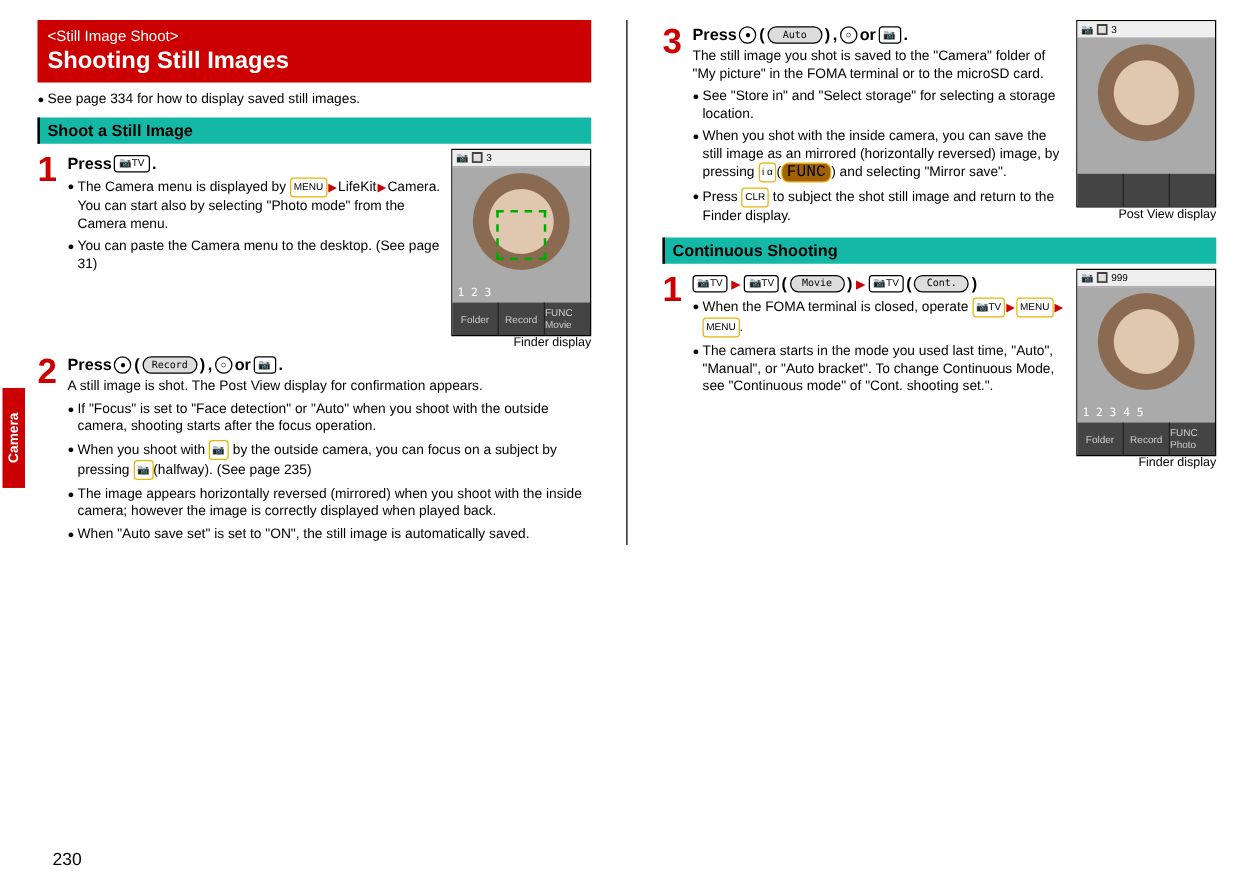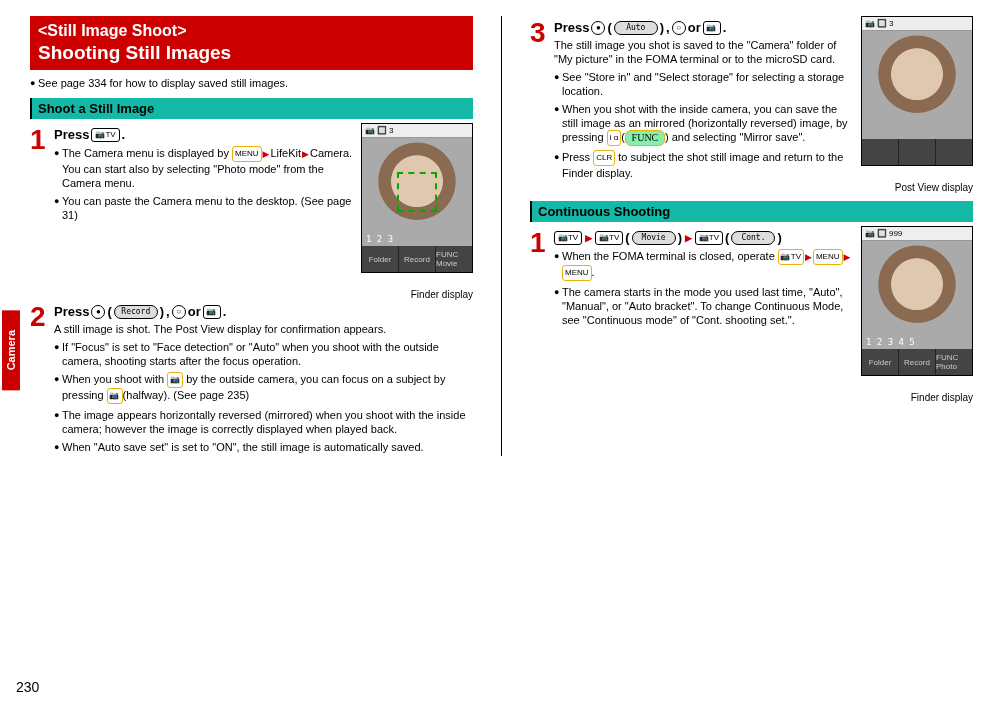--- a/index.html
+++ b/index.html
@@ -2,54 +2,54 @@
 <html><head>
 <meta charset="utf-8">
 <style>
   *{box-sizing:border-box;margin:0;padding:0}
   html{font-family:Arial,Helvetica,sans-serif;font-size:11px;color:#000;background:#fff}
   body{width:1003px;height:705px;position:relative;padding:16px 30px 30px 30px}
   .columns{display:flex;gap:28px}
   .col{flex:1;min-width:0}
   .vdiv{width:1px;background:#000}
   .redbar{background:#c00;color:#fff;padding:6px 8px 6px 8px;margin-bottom:6px}
-  .redbar .tag{font-size:16px;font-weight:bold}
+  .redbar .tag{font-size:12px;font-weight:normal}
   .redbar .title{font-size:19px;font-weight:bold;margin-top:2px}
   .bullet{display:flex;margin:4px 0 2px 0}
   .bullet .dot{flex:0 0 8px;font-size:9px;line-height:14px}
   .bullet .txt{flex:1;line-height:14px}
   .pinkbar{background:#14b8a6;font-weight:bold;font-size:13px;padding:3px 6px;margin:8px 0 4px 0;border-left:2px solid #000}
   .step{display:flex;gap:6px;margin-top:4px}
   .step-num{font-size:28px;font-weight:bold;line-height:26px;width:18px;flex:0 0 18px}
   .step-num.c1{color:#c00}
   .step-num.c2{color:#c00}
   .step-num.c3{color:#c00}
   .step-body{flex:1}
   .step-body .step-title{font-weight:bold;font-size:13px;display:flex;align-items:center;flex-wrap:wrap;gap:2px}
   .step-body .step-title .key{display:inline-flex;align-items:center;justify-content:center;border:1px solid #000;border-radius:3px;font-size:8px;height:14px;padding:0 3px;font-weight:normal}
   .step-body .step-title .key.round{border-radius:50%;width:14px;padding:0}
   .step-body .step-title .key.pill{border-radius:7px;width:44px;background:#ddd;font-family:monospace}
   .key{display:inline-flex;align-items:center;justify-content:center;border:1px solid #eab308;border-radius:3px;font-size:8px;height:16px;padding:0 2px;vertical-align:middle}
   .key.round{border-radius:50%;width:12px;padding:0}
-  .key.pill{border-radius:6px;width:40px;background:#86efac;font-family:Liberation Serif, serif;font-size:10px}
+  .key.pill{border-radius:6px;width:40px;background:#a16207;font-family:Liberation Mono, monospace;font-size:13px}
   .tri{color:#c00;font-size:9px;margin:0 1px}
   .with-img{display:flex;gap:8px}
   .with-img .txtcol{flex:1}
   .with-img .imgcol{flex:0 0 112px}
   .fakeimg{border:1px solid #000;width:112px;height:150px;background:linear-gradient(#e8e8e8,#ccc);position:relative;display:flex;flex-direction:column}
   .fakeimg .topbar{height:14px;background:#eee;border-bottom:1px solid #999;display:flex;align-items:center;padding:0 3px;font-size:8px;gap:2px}
   .fakeimg .face{flex:1;display:flex;align-items:center;justify-content:center;background:radial-gradient(circle at 50% 40%, #e0c8b0 30%, #8a6a50 31% 45%, #aaa 46%)}
   .fakeimg .face .bracket{width:40px;height:40px;border:2px dashed #0a0;position:relative}
   .fakeimg .footer{height:26px;background:#444;color:#ccc;display:flex;font-size:8px}
   .fakeimg .footer div{flex:1;display:flex;align-items:center;justify-content:center;border-right:1px solid #222}
   .fakeimg .footer div:last-child{border-right:none}
   .fakeimg .num{position:absolute;left:4px;bottom:28px;color:#fff;font-size:9px;font-family:monospace}
-  .caption{text-align:right;font-size:10px;margin-top:16px}
+  .caption{text-align:right;font-size:10px;margin-top:0}
   .sidetab{position:absolute;left:2px;top:310px;background:#c00;color:#fff;font-weight:bold;font-size:11px;padding:20px 3px;writing-mode:vertical-rl;transform:rotate(180deg)}
-  .pagenum{position:absolute;left:16px;bottom:10px;font-size:14px}
+  .pagenum{position:absolute;left:42px;bottom:10px;font-size:14px}
   .bold{font-weight:bold}
   .instr{line-height:14px;margin-top:3px}
 </style>
 </head>
 <body>
 
 <div class="sidetab">Camera</div>
 
 <div class="columns">
 

